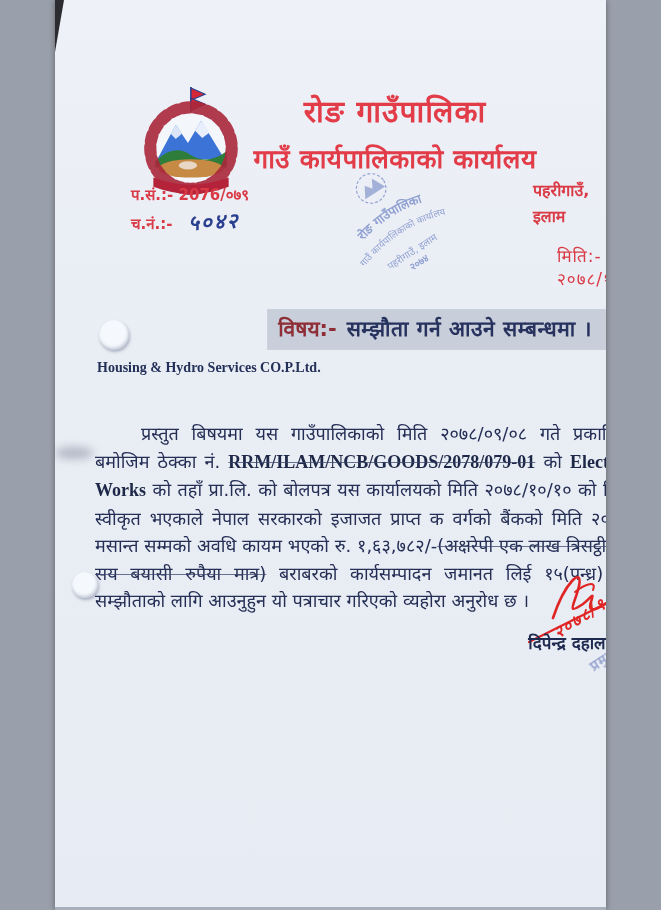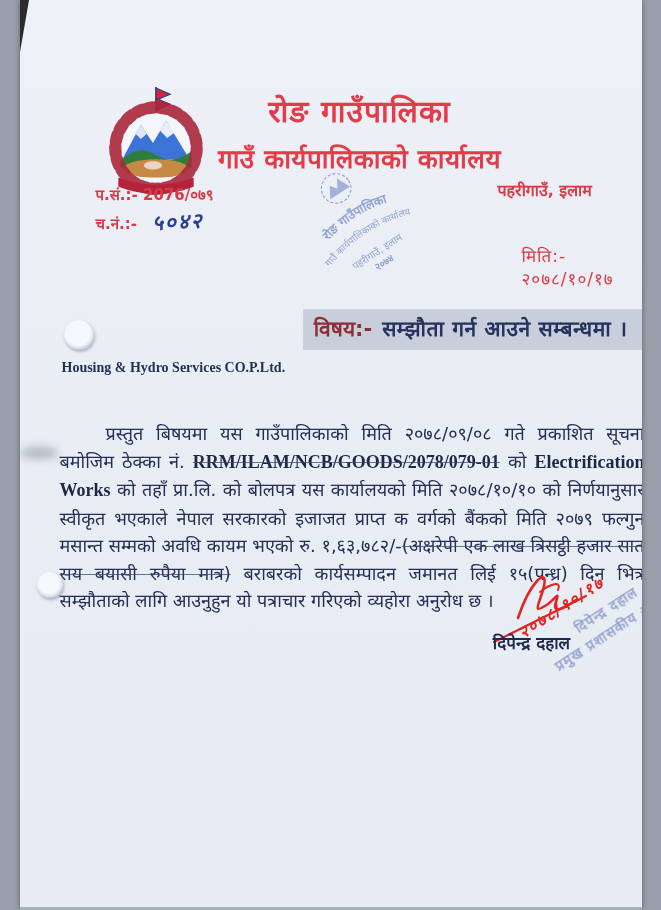--- a/index.html
+++ b/index.html
@@ -1,18 +1,18 @@
 <!DOCTYPE html>
 <html><head>
 <meta charset="utf-8">
 <style>
   html,body{margin:0;padding:0;}
   body{background:#9aa0ab;font-family:"DejaVu Sans",sans-serif;}
   .letter{
-    position:relative;width:622px;height:910px;margin:0 auto;overflow:hidden;
+    position:relative;width:551px;height:910px;margin:0 auto;overflow:hidden;
     background:linear-gradient(180deg,#eef1f7 0%,#e9edf4 40%,#e7ebf3 100%);
     box-shadow:0 0 6px rgba(0,0,0,.4);
   }
   
   .corner-sliver{position:absolute;left:0;top:0;width:0;height:0;
     border-left:9px solid #15151a;border-bottom:52px solid transparent;opacity:.9;}
   .bottom-edge{position:absolute;left:0;bottom:0;width:100%;height:3px;background:#aab0bb;}
   .left-smudge{position:absolute;left:0;top:447px;width:38px;height:12px;
     background:rgba(110,120,140,.45);filter:blur(4px);border-radius:50%;}
   .punch-hole{position:absolute;border-radius:50%;background:#f5f8fc;

